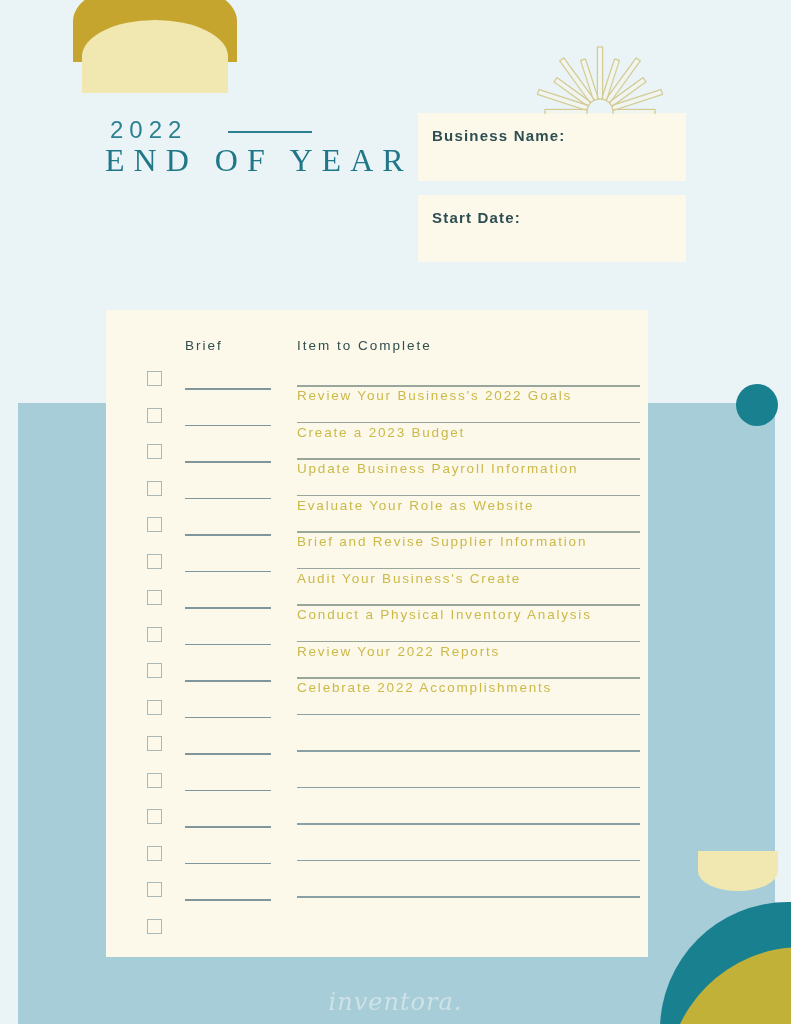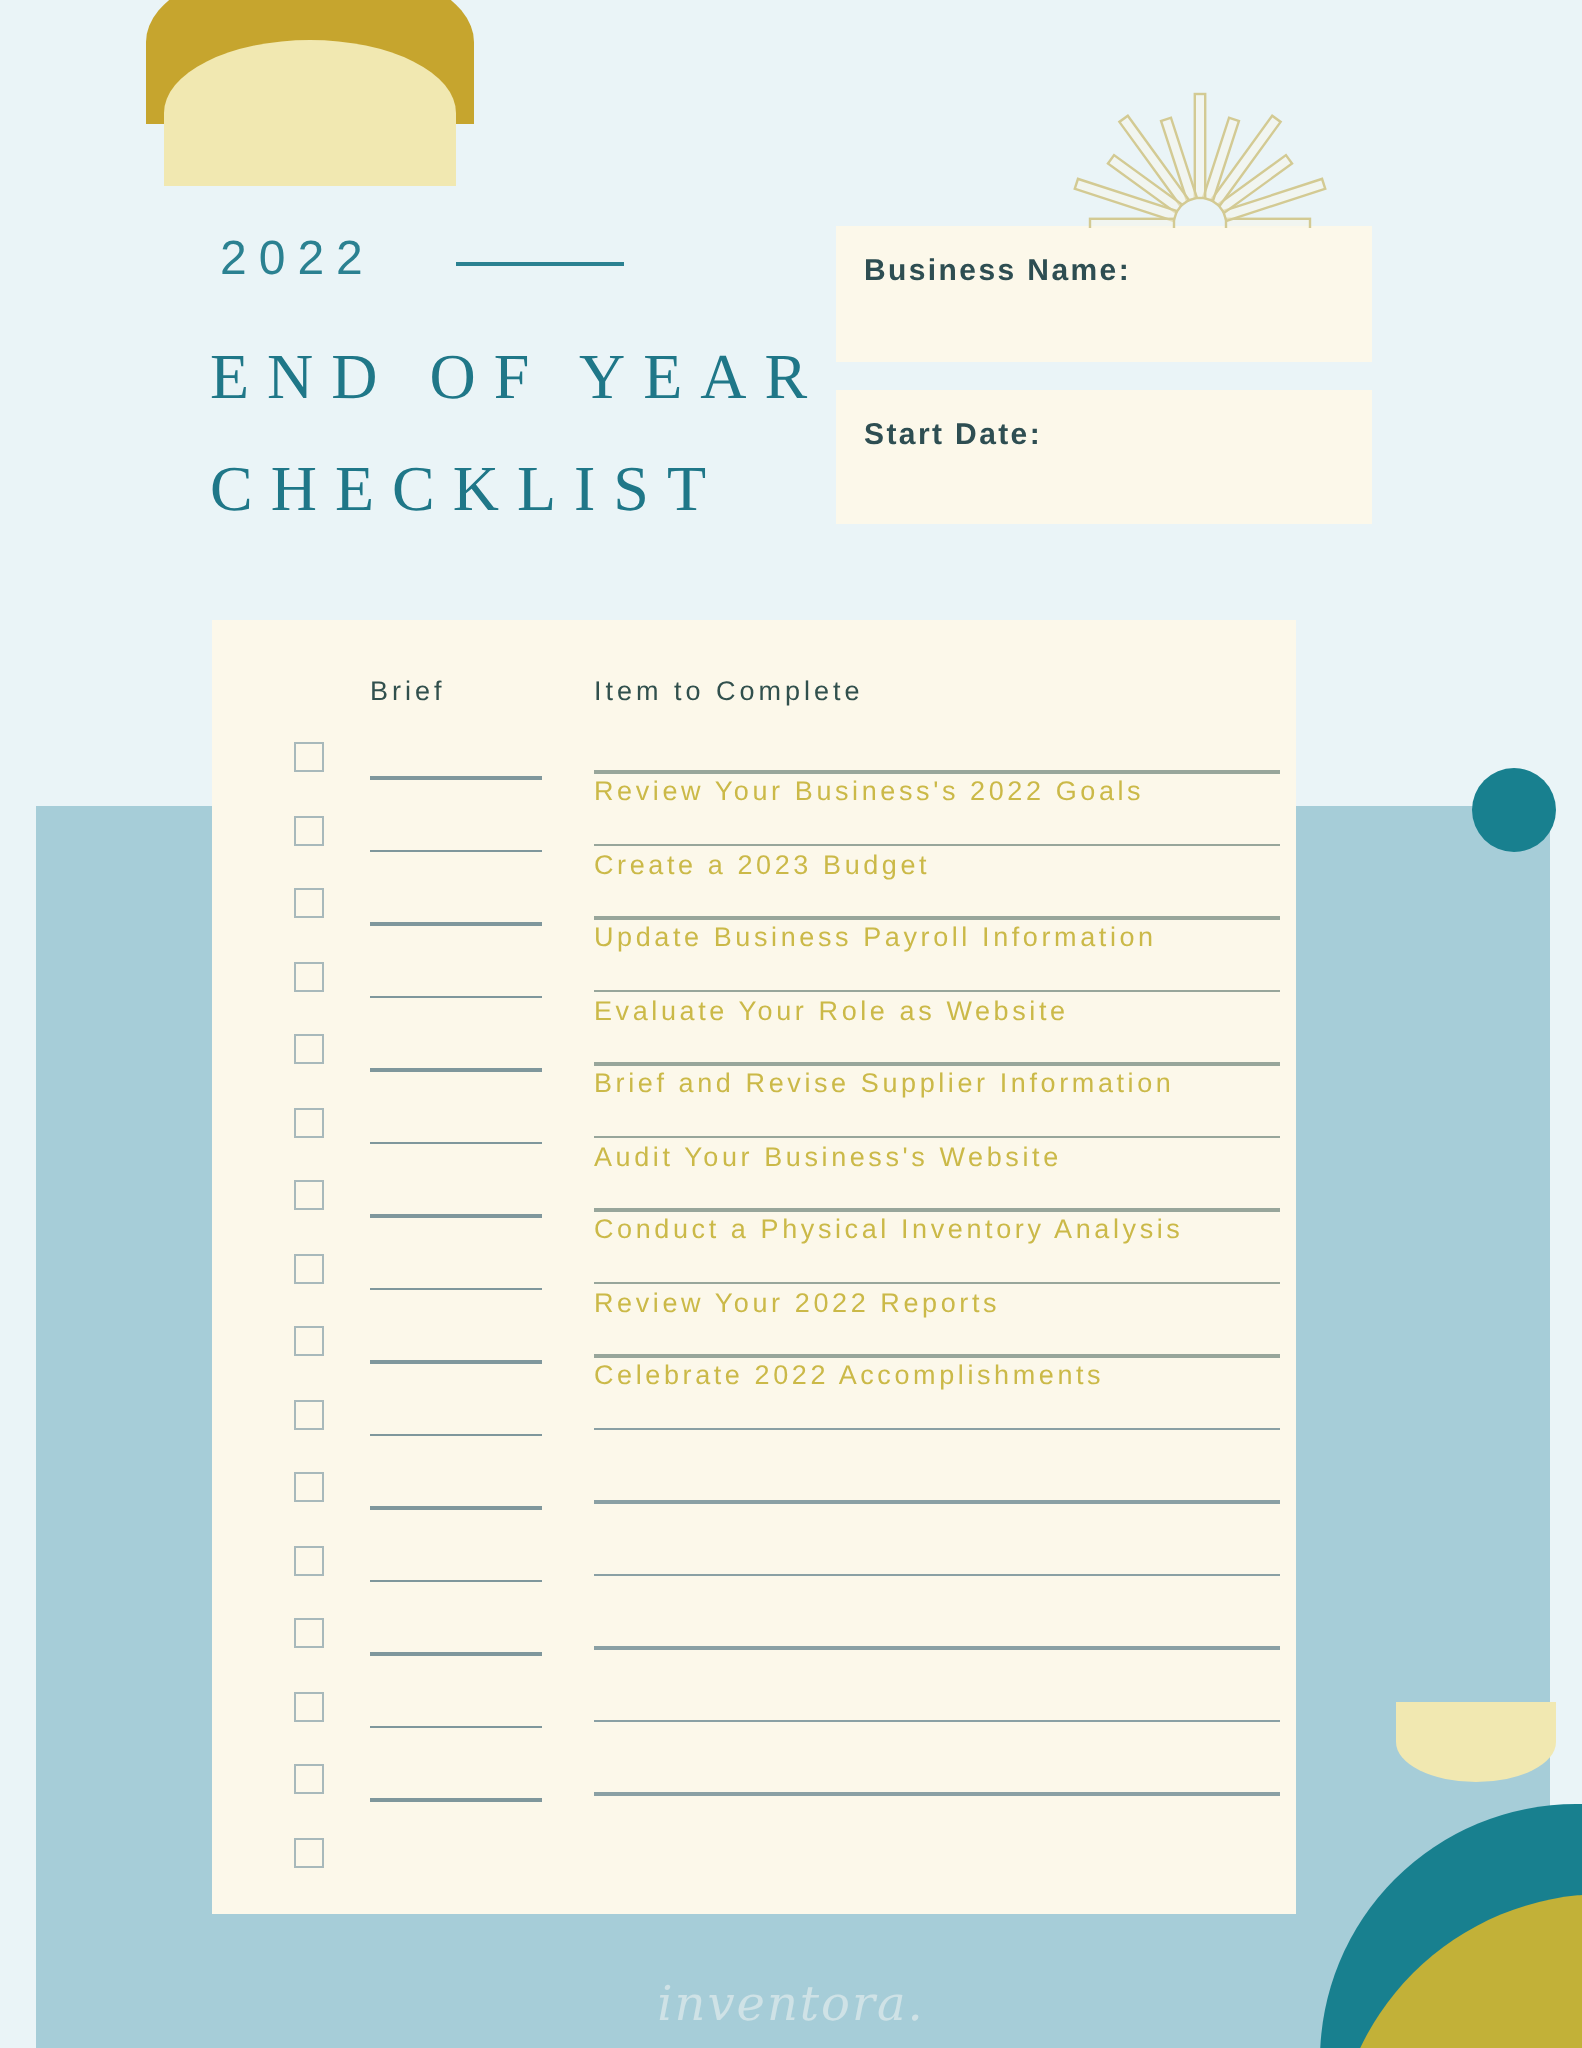--- a/index.html
+++ b/index.html
@@ -32,21 +32,21 @@
   .year {
     left:110px; top:116px; font-size:24px; letter-spacing:6px;
     color:#2b8191; font-weight:400;
   }
   .year-line { left:228px; top:131px; width:84px; height:2px; background:#2b8191; }
   .title {
     left:105px; color:#1f7788;
     font-family:"Liberation Serif", serif; font-weight:400;
     font-size:32px; letter-spacing:9px; line-height:1;
   }
-  .title-1 { top:172px; }
+  .title-1 { top:144px; }
   .title-2 { top:228px; }
 
   
   .field-box { left:418px; width:268px; background:#fcf8ea; }
   .field-box.bn { top:113px; height:68px; }
   .field-box.sd { top:195px; height:67px; }
   .field-label {
     position:absolute; left:14px; top:14px;
     font-size:15px; font-weight:600; letter-spacing:1.2px; color:#2e4e52;
   }
@@ -85,21 +85,20 @@
 <div class="page">
 
   <div class="abs blue-block"></div>
   <div class="abs semi-gold"></div>
   <div class="abs semi-cream"></div>
   <div class="abs teal-dot"></div>
 
   <div class="abs year">2022</div>
   <div class="abs year-line"></div>
   <div class="abs title title-1">END OF YEAR</div>
-  <div class="abs title title-2">CHECKLIST</div>
 
   <div class="abs field-box sd">
     <span class="field-label">Start Date:</span>
   </div>
   <div class="abs field-box bn">
     <span class="field-label">Business Name:</span>
   </div>
 
   <svg class="abs sunburst" viewBox="0 0 144 72" xmlns="http://www.w3.org/2000/svg">
     <g stroke="#d3ca93" stroke-width="1.2" fill="rgba(250,246,230,0.45)">
@@ -139,21 +138,21 @@
       <div class="abs date-line" style="left: 185px; top: 497.5px;"></div>
       <div class="abs item-line" style="left: 297px; top: 494.5px;"></div>
       <div class="abs item-text" style="left: 297px; top: 476.5px;">Evaluate Your Role as Website</div>
       <div class="abs checkbox" style="left: 147px; top: 517px;"></div>
       <div class="abs date-line" style="left: 185px; top: 534px;"></div>
       <div class="abs item-line" style="left: 297px; top: 531px;"></div>
       <div class="abs item-text" style="left: 297px; top: 513px;">Brief and Revise Supplier Information</div>
       <div class="abs checkbox" style="left: 147px; top: 553.5px;"></div>
       <div class="abs date-line" style="left: 185px; top: 570.5px;"></div>
       <div class="abs item-line" style="left: 297px; top: 567.5px;"></div>
-      <div class="abs item-text" style="left: 297px; top: 549.5px;">Audit Your Business's Website</div>
+      <div class="abs item-text" style="left: 297px; top: 549.5px;">Audit Your Business's Create</div>
       <div class="abs checkbox" style="left: 147px; top: 590px;"></div>
       <div class="abs date-line" style="left: 185px; top: 607px;"></div>
       <div class="abs item-line" style="left: 297px; top: 604px;"></div>
       <div class="abs item-text" style="left: 297px; top: 586px;">Conduct a Physical Inventory Analysis</div>
       <div class="abs checkbox" style="left: 147px; top: 626.5px;"></div>
       <div class="abs date-line" style="left: 185px; top: 643.5px;"></div>
       <div class="abs item-line" style="left: 297px; top: 640.5px;"></div>
       <div class="abs item-text" style="left: 297px; top: 622.5px;">Review Your 2022 Reports</div>
       <div class="abs checkbox" style="left: 147px; top: 663px;"></div>
       <div class="abs date-line" style="left: 185px; top: 680px;"></div>

